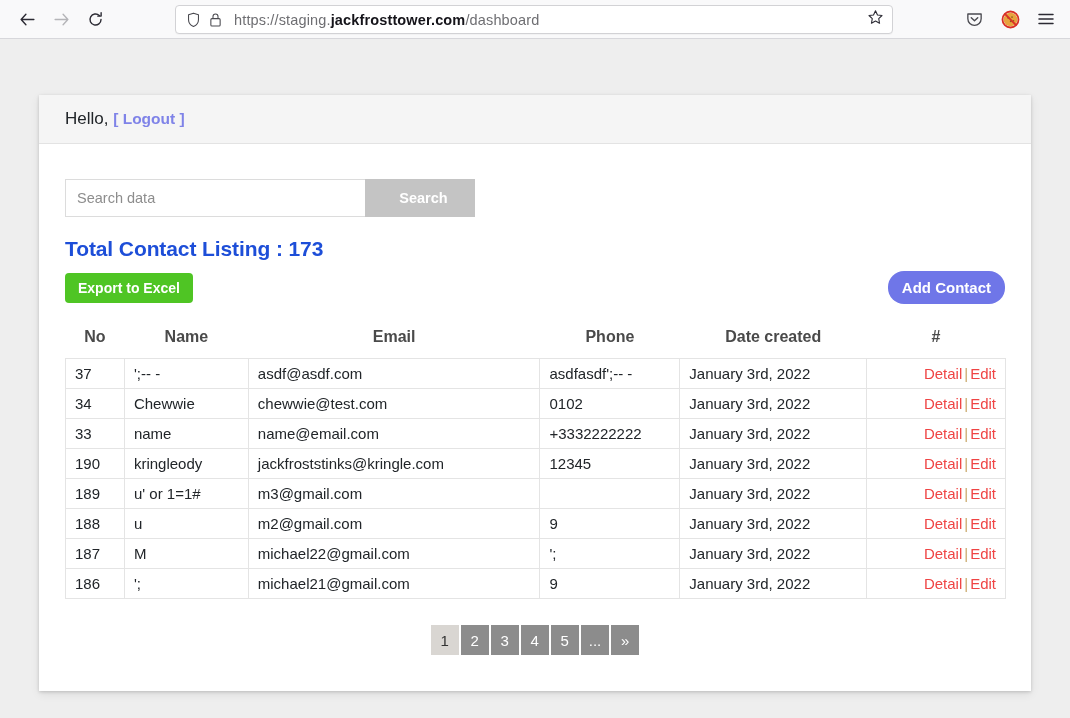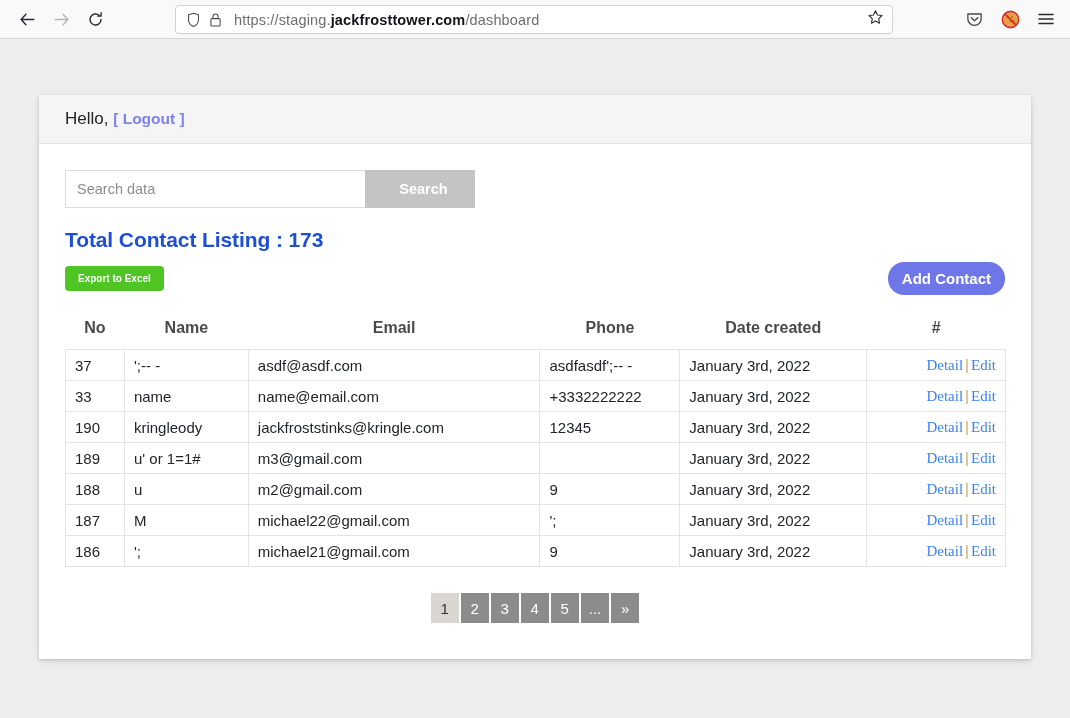--- a/index.html
+++ b/index.html
@@ -95,21 +95,21 @@
     text-decoration: none;
     cursor: pointer;
     font-size: 15.5px;
   }
   .card-body {
     padding: 26px 26px 36px 26px;
     background: #ffffff;
   }
 
   
-  .search-row { display: flex; width: 410px; height: 38px; }
+  .search-row { display: flex; width: 410px; height: 38px; margin-top: 9px; }
   .search-input {
     flex: 1 1 auto;
     border: 1px solid #dcdcdc;
     border-right: none;
     padding: 0 11px;
     font-size: 14.5px;
     color: #444;
     font-family: "Liberation Sans", sans-serif;
     outline: none;
     background: #fff;
@@ -139,21 +139,21 @@
     display: flex;
     align-items: center;
     justify-content: space-between;
     margin-bottom: 18px;
   }
   .btn-export {
     background: #4fc524;
     color: #ffffff;
     border: none;
     border-radius: 4px;
-    font-size: 10px;
+    font-size: 14px;
     font-weight: 700;
     padding: 7px 13px;
     cursor: pointer;
     font-family: "Liberation Sans", sans-serif;
   }
   .btn-add {
     background: #6f76e8;
     color: #ffffff;
     border: none;
     border-radius: 16px;
@@ -195,24 +195,23 @@
   td.col-act { width: 139px; text-align: right; padding-right: 9px; }
 
   th.col-no { width: 59px; }
   th.col-name { width: 124px; }
   th.col-email { width: 292px; }
   th.col-phone { width: 140px; }
   th.col-date { width: 187px; }
   th.col-act { width: 139px; }
 
   .lnk {
-    color: #3b82f6;
+    color: #ef4444;
     text-decoration: none;
     cursor: pointer;
-    font-family: Liberation Serif, serif;
   }
   .sep { color: #c9a86a; padding: 0 2px; }
 
   
   .pagination {
     display: flex;
     justify-content: center;
     gap: 2px;
     margin-top: 26px;
   }
@@ -341,20 +340,28 @@
         <tbody id="tbody">
             <tr>
               <td class="col-no">37</td>
               <td class="col-name">';-- -</td>
               <td class="col-email">asdf@asdf.com</td>
               <td class="col-phone">asdfasdf';-- -</td>
               <td class="col-date">January 3rd, 2022</td>
               <td class="col-act"><a class="lnk">Detail</a><span class="sep">|</span><a class="lnk">Edit</a></td>
             </tr>
             <tr>
+              <td class="col-no">34</td>
+              <td class="col-name">Chewwie</td>
+              <td class="col-email">chewwie@test.com</td>
+              <td class="col-phone">0102</td>
+              <td class="col-date">January 3rd, 2022</td>
+              <td class="col-act"><a class="lnk">Detail</a><span class="sep">|</span><a class="lnk">Edit</a></td>
+            </tr>
+            <tr>
               <td class="col-no">33</td>
               <td class="col-name">name</td>
               <td class="col-email">name@email.com</td>
               <td class="col-phone">+3332222222</td>
               <td class="col-date">January 3rd, 2022</td>
               <td class="col-act"><a class="lnk">Detail</a><span class="sep">|</span><a class="lnk">Edit</a></td>
             </tr>
             <tr>
               <td class="col-no">190</td>
               <td class="col-name">kringleody</td>

